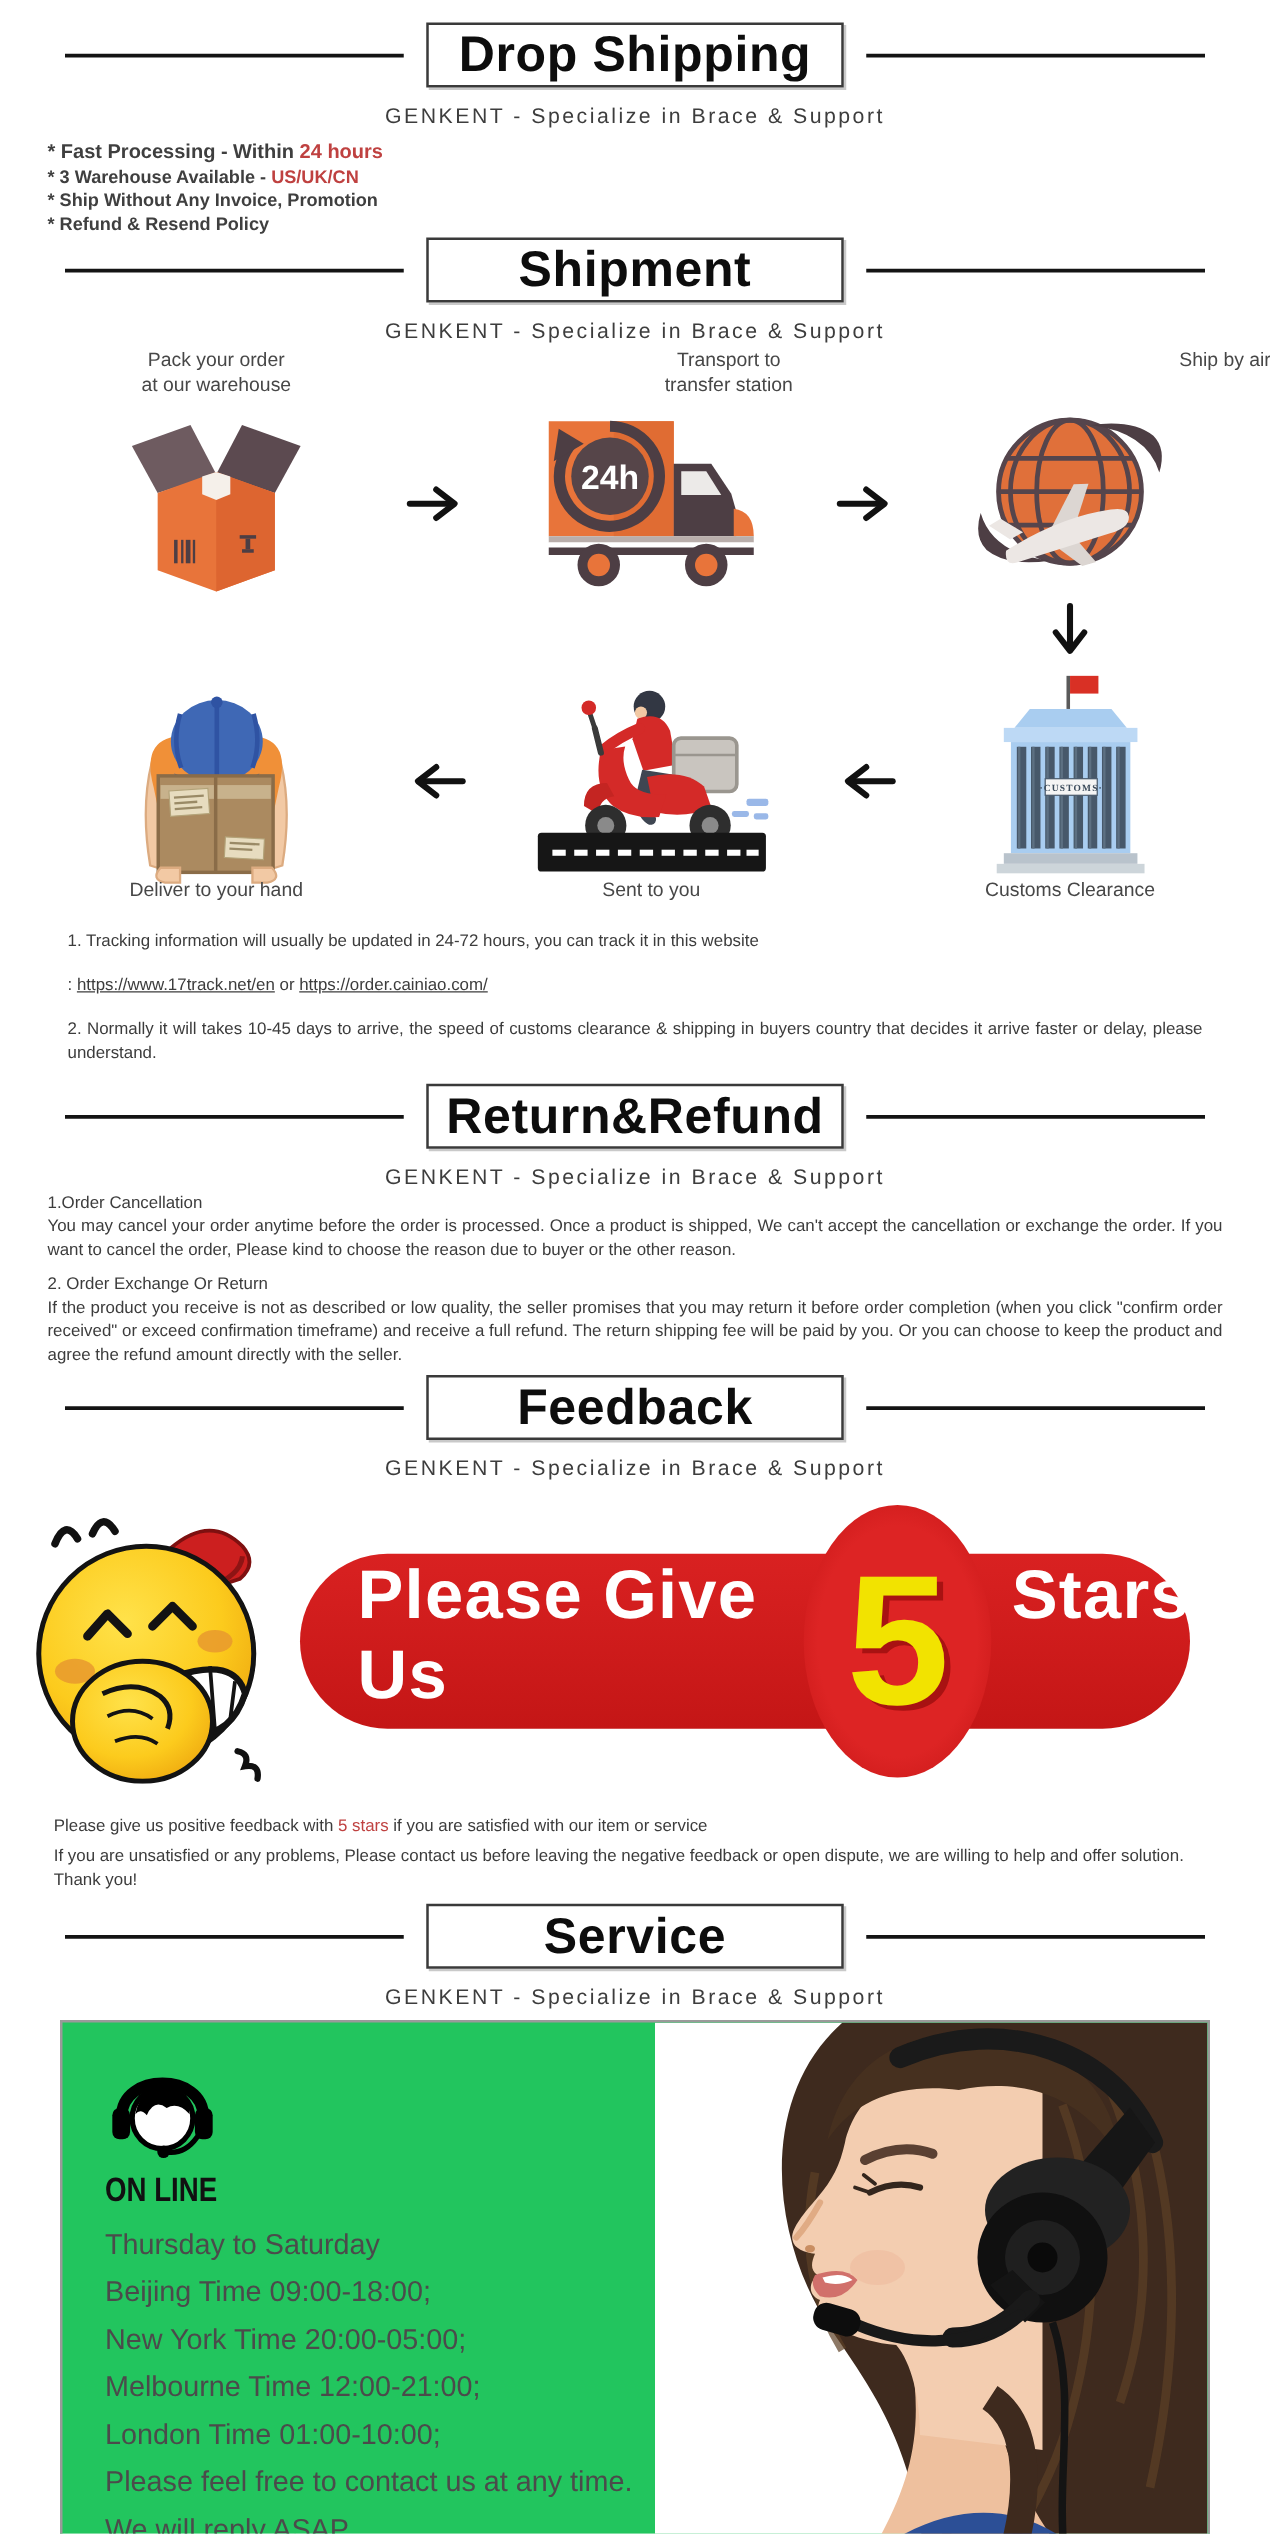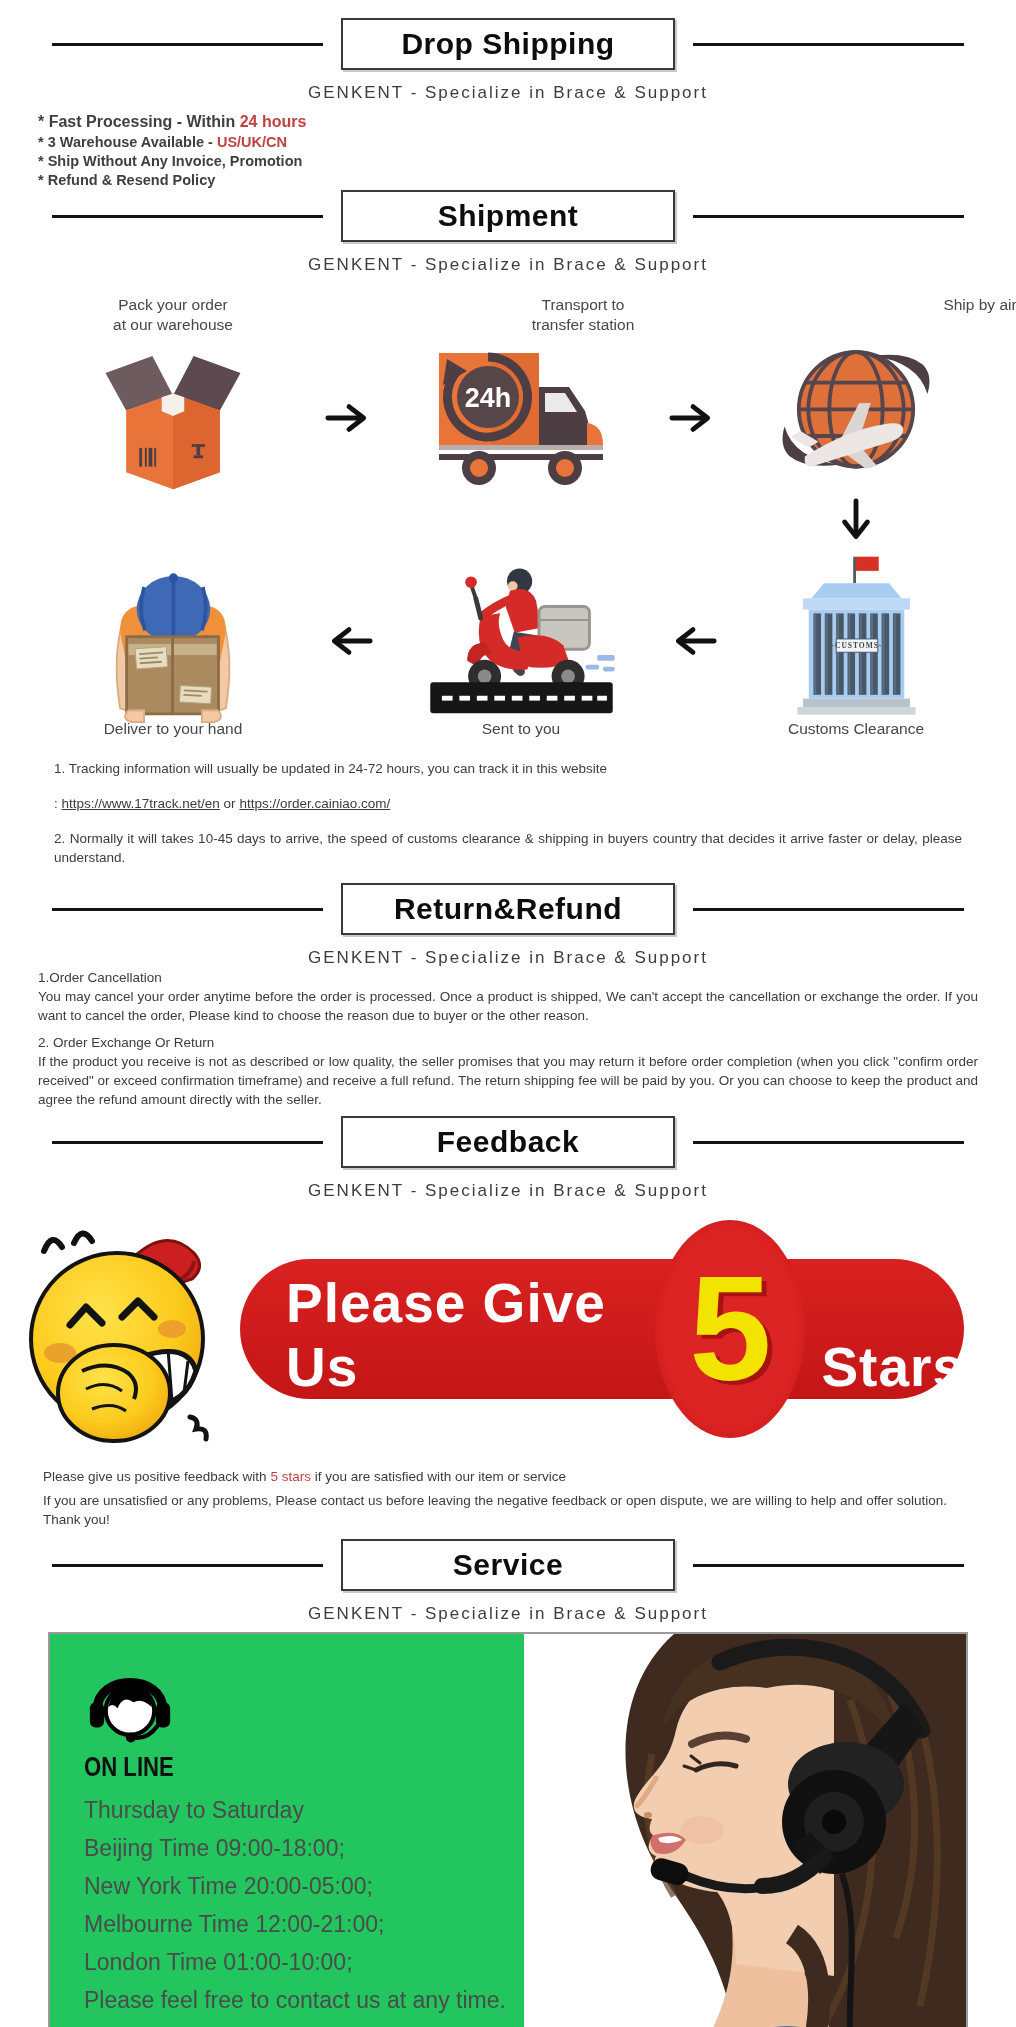--- a/index.html
+++ b/index.html
@@ -3,50 +3,50 @@
 <meta charset="utf-8">
 <style>
   html,body{margin:0;padding:0;background:#fff;}
   .page{width:1016px;height:2027px;position:relative;overflow:hidden;background:#fff;
         font-family:"Liberation Sans",sans-serif;color:#3f3f3f;}
   
   .sec-header{display:flex;align-items:center;padding:0 52px;}
   .sec-header .hline{flex:1;height:3px;background:#141414;}
   .title-box{width:330px;height:48px;margin:0 18px;border:2px solid #3a3a3a;
              box-shadow:2px 2px 0 #c9c9c9;background:#fff;display:flex;align-items:center;justify-content:center;}
-  .sec-title{font-size:30px;font-weight:bold;color:#0d0d0d;letter-spacing:.5px;}
+  .sec-title{font-size:40px;font-weight:bold;color:#0d0d0d;letter-spacing:.5px;}
   .subtitle{margin-top:13px;text-align:center;font-size:17px;letter-spacing:2px;color:#3d3d3d;}
   
   .bullets{margin:8px 0 0 38px;}
   .bullets .bl{font-size:14.5px;line-height:19px;color:#3f3f3f;font-weight:bold;}
   .bullets .b1{font-size:16px;line-height:22px;}
   .red{color:#bf4140;}
   
   .ship-grid{display:grid;grid-template-columns:300px 52px 292px 52px 274px;
              padding:0 23px;align-items:center;justify-items:center;}
-  .lbl-row1{margin-top:20px;height:40px;align-items:start;gap:31px;}
+  .lbl-row1{margin-top:4px;height:40px;align-items:start;gap:31px;}
   .icon-row1{height:158px;}
   .down-row{height:58px;}
   .icon-row2{height:168px;}
   .lbl-row2{height:24px;align-items:start;}
   .step-label{font-size:15.5px;color:#474747;text-align:center;line-height:20px;white-space:pre-line;}
   .arrow svg{display:block;}
   
   .notes{margin-top:14px;padding:0 38px;font-size:13.5px;line-height:19px;color:#3c3c3c;text-align:justify;}
   .notes p{margin:16px;}
   .tlink{color:#3c3c3c;text-decoration:underline;cursor:pointer;}
   .rr-text{margin-top:0;padding:0 38px;font-size:13.5px;line-height:19px;color:#3c3c3c;text-align:justify;}
   .rr-text .gap{height:8px;}
   .rr-text p{margin:0;}
   
   .fb-graphic{position:relative;height:232px;margin-top:16px;}
   .smiley{position:absolute;left:22px;top:4px;width:205px;height:222px;}
-  .stars-banner{position:absolute;left:240px;right:52px;top:42px;height:140px;
+  .stars-banner{position:absolute;left:240px;right:64px;top:42px;height:140px;
                 background:linear-gradient(#d92121,#c41616);border-radius:72px;
-                display:flex;align-items:flex-end;}
+                display:flex;align-items:flex-start;}
   .banner-txt{color:#fff;font-weight:bold;font-size:55px;letter-spacing:1px;}
   .banner-pre{margin-left:46px;}
   .five-slot{position:relative;width:150px;height:100%;flex:none;margin-left:10px;}
   .five-capsule{position:absolute;left:0;top:-39px;width:150px;height:218px;border-radius:50%;
                 background:radial-gradient(#dd2424 60%,#c01313);display:flex;align-items:center;justify-content:center;}
   .five-digit{font-size:148px;font-weight:bold;color:#f2e300;text-shadow:5px 4px 0 #a81212;line-height:1;}
   .banner-post{margin-left:16px;}
   .fb-notes{margin-top:18px;padding:0 38px;font-size:13.5px;line-height:19px;color:#3c3c3c;}
   .fb-notes p{margin:5px;}
   

